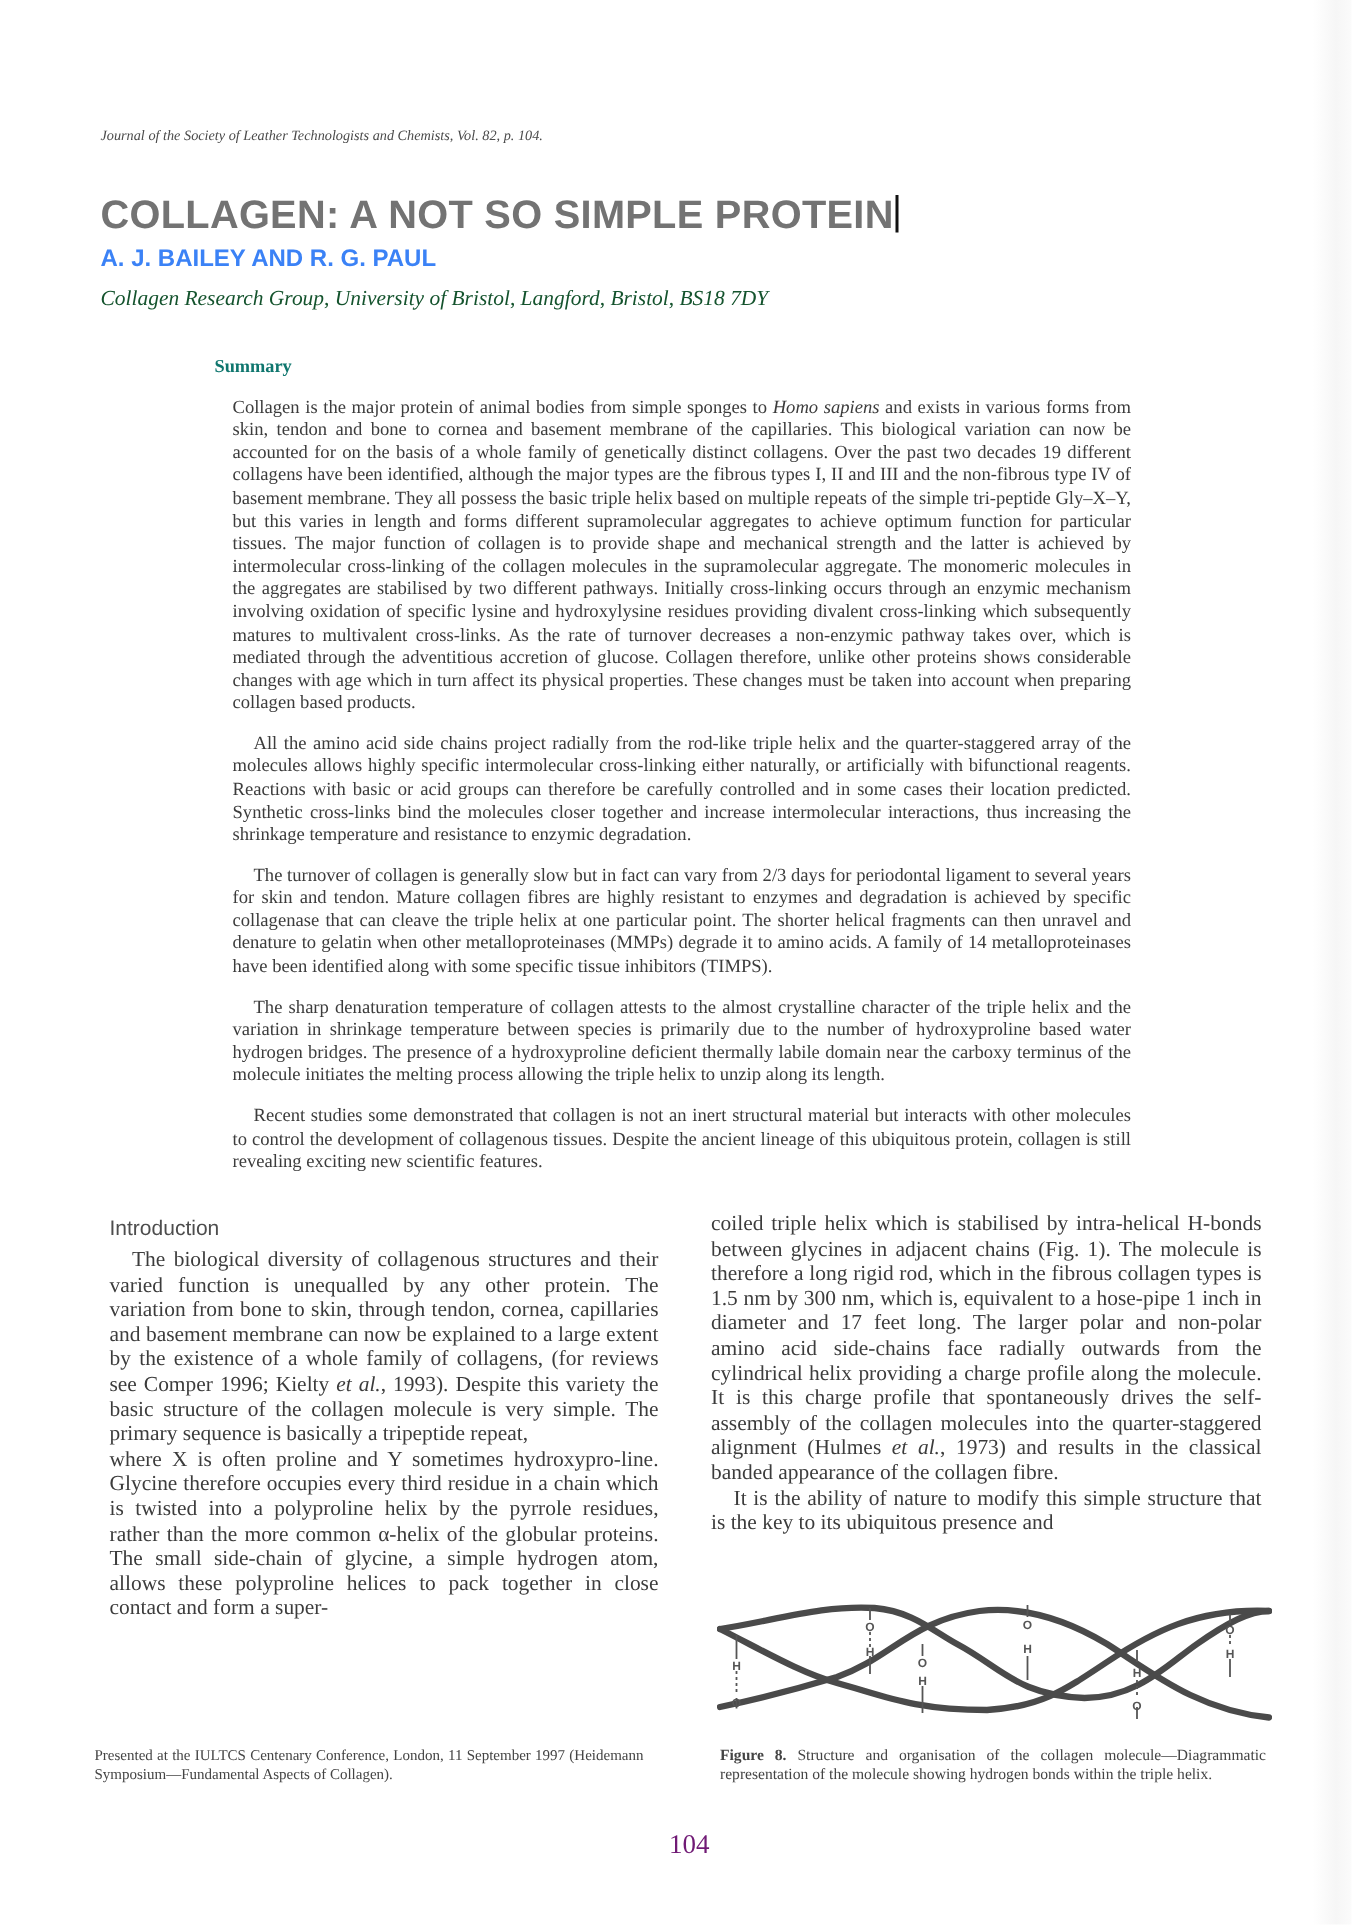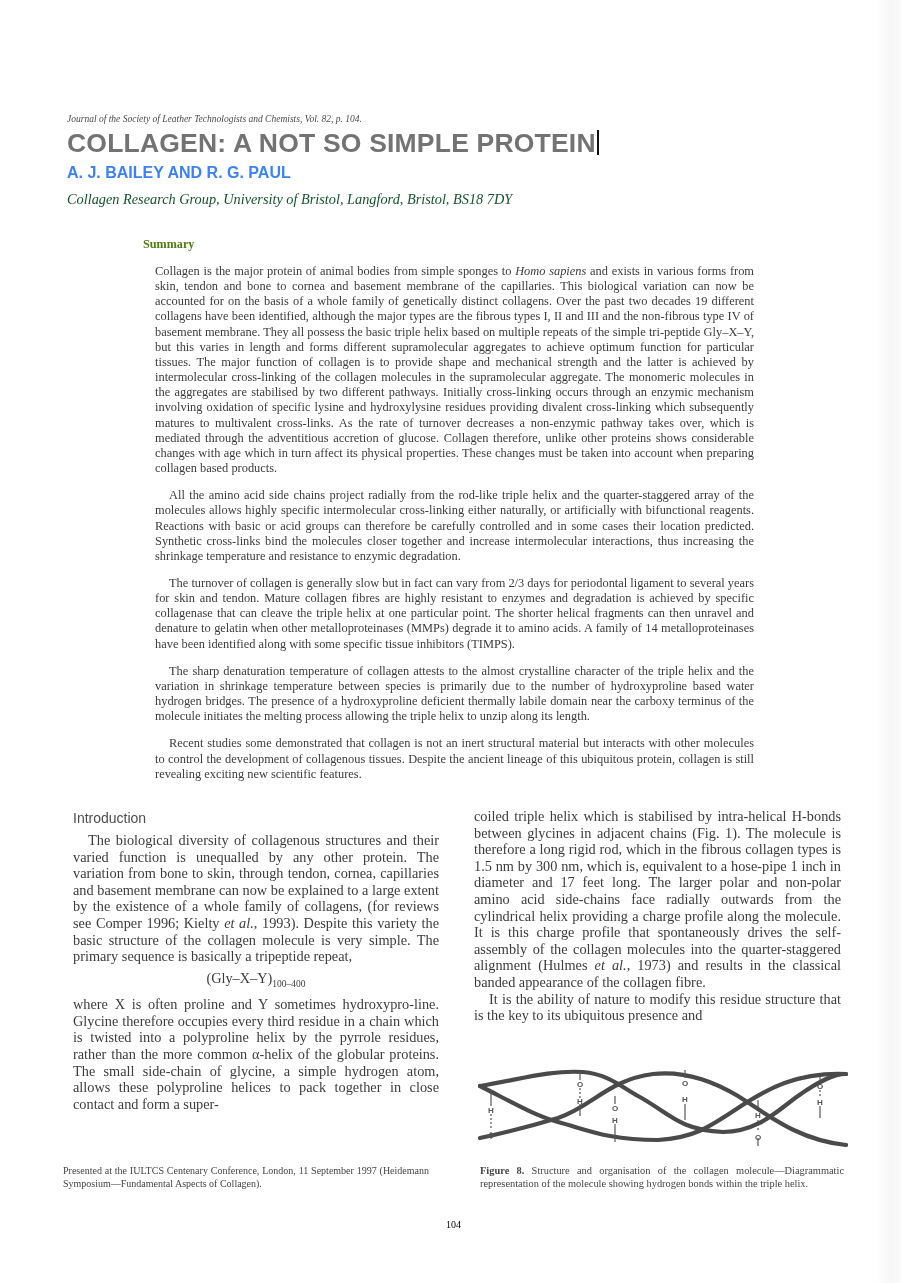--- a/index.html
+++ b/index.html
@@ -2,51 +2,51 @@
 <html><head>
 <meta charset="utf-8">
 <style>
   html, body { margin: 0; padding: 0; }
   body {
     width: 901px; height: 1283px; background: #ffffff; position: relative; overflow: hidden;
     font-family: "Liberation Serif", "DejaVu Serif", serif; color: #3a3a3a;
   }
   .right-edge { position: absolute; left: 875px; top: 0; width: 26px; height: 1283px;
     background: linear-gradient(to right, #ffffff, #f6f6f6 60%, #fbfbfb); }
-  .journal { position: absolute; left: 67px; top: 86px; font-size: 9.5px; font-style: italic; color: #4a4a4a; margin-top: 28px; }
+  .journal { position: absolute; left: 67px; top: 86px; font-size: 9.5px; font-style: italic; color: #4a4a4a; }
   .title { position: absolute; left: 67px; top: 128px; font-family: "Liberation Sans", "DejaVu Sans", sans-serif;
     font-weight: bold; font-size: 26.5px; color: #737373; letter-spacing: 0.2px; white-space: nowrap; }
   .title .cursor { display: inline-block; width: 2px; height: 25px; background: #111; vertical-align: -3px; margin-left: 1px; }
   .authors { position: absolute; left: 67px; top: 164px; font-family: "Liberation Sans", "DejaVu Sans", sans-serif;
     font-weight: bold; font-size: 16px; color: #3b82f6; }
   .affil { position: absolute; left: 67px; top: 191px; font-style: italic; font-size: 14.3px; color: #14532d; white-space: nowrap; }
 
   .summary { position: absolute; left: 143px; top: 237px; width: 623px; font-size: 12.4px; line-height: 15.15px;
     color: #3c3c3c; text-align: justify; }
-  .summary h3 { margin: 0; font-size: 12.2px; font-weight: bold; color: #4d7c0f; line-height: 15px; }
+  .summary h3 { margin: 0; font-size: 12.2px; font-weight: bold; color: #0f766e; line-height: 15px; }
   .summary p { margin: 12px; }
   .summary p.indent { text-indent: 14px; }
 
   .col { position: absolute; font-size: 14.3px; line-height: 16.6px; color: #3c3c3c; text-align: justify; }
   .col p { margin: 0; }
   .col-left { left: 73px; top: 810px; width: 366px; }
   .col-right { left: 474px; top: 808px; width: 367px; }
   .intro-h { font-family: "Liberation Sans", "DejaVu Sans", sans-serif; font-weight: normal; font-size: 14px;
     color: #4d4d4d; margin: 0 0 6px 0; line-height: 16px; }
   .indent { text-indent: 15px; }
   .formula { text-align: center; margin: 5px 0 4px 0; }
   .formula sub { font-size: 9.5px; }
 
   .figure { position: absolute; left: 478px; top: 1060px; width: 370px; height: 96px; }
   .footnote { position: absolute; left: 63px; top: 1164px; width: 366px; font-size: 10px; line-height: 13.2px;
     color: #444; text-align: justify; }
   .caption { position: absolute; left: 480px; top: 1164px; width: 364px; font-size: 10.4px; line-height: 13.2px;
     color: #444; text-align: justify; }
   .caption b { font-weight: bold; }
-  .pagenum { position: absolute; left: 446px; top: 1219px; font-size: 10px; color: #000000; }
+  .pagenum { position: absolute; left: 446px; top: 1219px; font-size: 18px; color: #701a75; }
 </style>
 </head>
 <body>
 
 <div class="right-edge"></div>
 
 <div class="journal">Journal of the Society of Leather Technologists and Chemists, Vol. 82, p. 104.</div>
 
 <div class="title"><span>COLLAGEN: A NOT SO SIMPLE PROTEIN</span><span class="cursor"></span></div>
 
@@ -58,27 +58,26 @@
   <p><span>Collagen is the major protein of animal bodies from simple sponges to </span><i>Homo sapiens</i><span> and exists in various forms from skin, tendon and bone to cornea and basement membrane of the capillaries. This biological variation can now be accounted for on the basis of a whole family of genetically distinct collagens. Over the past two decades 19 different collagens have been identified, although the major types are the fibrous types I, II and III and the non-fibrous type IV of basement membrane. They all possess the basic triple helix based on multiple repeats of the simple tri-peptide Gly–X–Y, but this varies in length and forms different supramolecular aggregates to achieve optimum function for particular tissues. The major function of collagen is to provide shape and mechanical strength and the latter is achieved by intermolecular cross-linking of the collagen molecules in the supramolecular aggregate. The monomeric molecules in the aggregates are stabilised by two different pathways. Initially cross-linking occurs through an enzymic mechanism involving oxidation of specific lysine and hydroxylysine residues providing divalent cross-linking which subsequently matures to multivalent cross-links. As the rate of turnover decreases a non-enzymic pathway takes over, which is mediated through the adventitious accretion of glucose. Collagen therefore, unlike other proteins shows considerable changes with age which in turn affect its physical properties. These changes must be taken into account when preparing collagen based products.</span></p>
   <p class="indent">All the amino acid side chains project radially from the rod-like triple helix and the quarter-staggered array of the molecules allows highly specific intermolecular cross-linking either naturally, or artificially with bifunctional reagents. Reactions with basic or acid groups can therefore be carefully controlled and in some cases their location predicted. Synthetic cross-links bind the molecules closer together and increase intermolecular interactions, thus increasing the shrinkage temperature and resistance to enzymic degradation.</p>
   <p class="indent">The turnover of collagen is generally slow but in fact can vary from 2/3 days for periodontal ligament to several years for skin and tendon. Mature collagen fibres are highly resistant to enzymes and degradation is achieved by specific collagenase that can cleave the triple helix at one particular point. The shorter helical fragments can then unravel and denature to gelatin when other metalloproteinases (MMPs) degrade it to amino acids. A family of 14 metalloproteinases have been identified along with some specific tissue inhibitors (TIMPS).</p>
   <p class="indent">The sharp denaturation temperature of collagen attests to the almost crystalline character of the triple helix and the variation in shrinkage temperature between species is primarily due to the number of hydroxyproline based water hydrogen bridges. The presence of a hydroxyproline deficient thermally labile domain near the carboxy terminus of the molecule initiates the melting process allowing the triple helix to unzip along its length.</p>
   <p class="indent">Recent studies some demonstrated that collagen is not an inert structural material but interacts with other molecules to control the development of collagenous tissues. Despite the ancient lineage of this ubiquitous protein, collagen is still revealing exciting new scientific features.</p>
 </div>
 
 <div class="col col-left">
   <div class="intro-h">Introduction</div>
   <p class="indent"><span>The biological diversity of collagenous structures and their varied function is unequalled by any other protein. The variation from bone to skin, through tendon, cornea, capillaries and basement membrane can now be explained to a large extent by the existence of a whole family of collagens, (for reviews see Comper 1996; Kielty </span><i>et al.</i><span>, 1993). Despite this variety the basic structure of the collagen molecule is very simple. The primary sequence is basically a tripeptide repeat,</span></p>
-  <div class="formula"><span>(Gly–X–Y)</span><sub>100–400</sub></div>
   <p>where X is often proline and Y sometimes hydroxypro-line. Glycine therefore occupies every third residue in a chain which is twisted into a polyproline helix by the pyrrole residues, rather than the more common α-helix of the globular proteins. The small side-chain of glycine, a simple hydrogen atom, allows these polyproline helices to pack together in close contact and form a super-</p>
 </div>
 
 <div class="col col-right">
   <p><span>coiled triple helix which is stabilised by intra-helical H-bonds between glycines in adjacent chains (Fig. 1). The molecule is therefore a long rigid rod, which in the fibrous collagen types is 1.5 nm by 300 nm, which is, equivalent to a hose-pipe 1 inch in diameter and 17 feet long. The larger polar and non-polar amino acid side-chains face radially outwards from the cylindrical helix providing a charge profile along the molecule. It is this charge profile that spontaneously drives the self-assembly of the collagen molecules into the quarter-staggered alignment (Hulmes </span><i>et al.</i><span>, 1973) and results in the classical banded appearance of the collagen fibre.</span></p>
-  <p class="indent">It is the ability of nature to modify this residue structure that is the key to its ubiquitous presence and</p>
+  <p class="indent">It is the ability of nature to modify this simple structure that is the key to its ubiquitous presence and</p>
 </div>
 
 <svg class="figure" viewBox="0 0 370 96">
   <g fill="none" stroke="#4a4a4a" stroke-width="4.2" stroke-linecap="round">
     <path d="M2,78 C40,70 60,64 80,58 C115,46 130,20 175,14 C210,10 240,24 260,36 C290,55 320,80 368,85"></path>
     <path d="M2,26 C40,20 70,10 105,12 C130,14 145,28 160,36 C190,52 200,70 245,72 C280,72 300,50 320,36 C340,22 355,14 368,14"></path>
     <path d="M2,26 C30,40 55,55 80,62 C110,70 130,80 180,80 C215,78 230,68 260,48 C290,28 320,12 368,14"></path>
   </g>
   <g stroke="#555" stroke-width="1.2" fill="none">
     <line x1="13" y1="30" x2="13" y2="46"></line>

